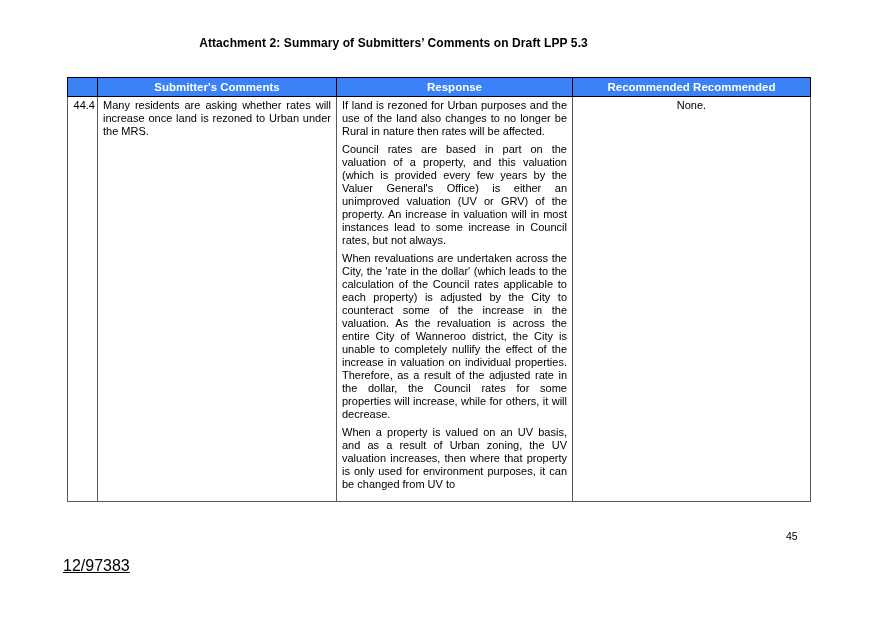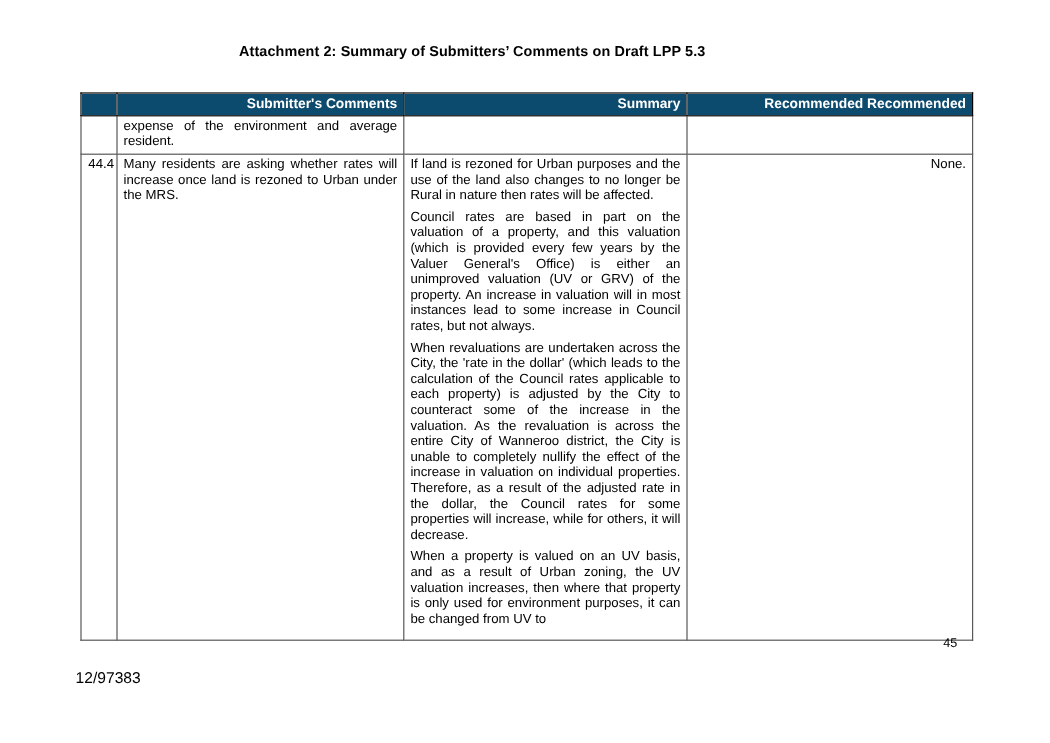--- a/index.html
+++ b/index.html
@@ -32,25 +32,25 @@
     top: 77px;
     width: 743px;
     border-collapse: collapse;
     table-layout: fixed;
   }
   .doc-table col.c-id   { width: 30px; }
   .doc-table col.c-com  { width: 239px; }
   .doc-table col.c-resp { width: 236px; }
   .doc-table col.c-mod  { width: 238px; }
   .doc-table th {
-    background: #0c4a6e;
+    background: #3b82f6;
     color: #ffffff;
     font-size: 11.5px;
     font-weight: bold;
-    text-align: right;
+    text-align: center;
     padding: 2px 5px 3px 5px;
     border: 1px solid #000000;
     height: 13px;
     overflow: hidden;
     white-space: nowrap;
   }
   .doc-table td {
     border: 1px solid #595959;
     vertical-align: top;
     font-size: 11px;
@@ -66,28 +66,29 @@
     margin-bottom: 0;
   }
   tr.row-cont td  { height: 27px; }
   tr.row-main td  { height: 400px; }
   td.id-cell {
     text-align: right;
     padding-left: 2px;
     padding-right: 2px;
   }
   td.mod-cell {
-    text-align: right;
+    text-align: center;
     margin-top: 43px;
   }
   .footer-left {
     position: absolute;
     left: 63px;
     top: 557px;
-    font-size: 13px;
+    font-size: 16px;
+    text-decoration: underline;
   }
   .footer-right {
     position: absolute;
     left: 786px;
     top: 530px;
     font-size: 10.5px;
   }
 </style>
 </head>
 <body>
@@ -100,33 +101,25 @@
     <colgroup>
       <col class="c-id">
         <col class="c-com">
         <col class="c-resp">
         <col class="c-mod">
     </colgroup>
     <thead>
       <tr>
         <th></th>
         <th>Submitter's Comments</th>
-        <th>Summary</th>
+        <th>Response</th>
         <th>Recommended Recommended</th>
       </tr>
     </thead>
     <tbody>
-      <tr class="row-cont">
-        <td class="id-cell"></td>
-        <td>
-          <p>expense of the environment and average resident.</p>
-        </td>
-        <td></td>
-        <td class="mod-cell"></td>
-      </tr>
       <tr class="row-main">
         <td class="id-cell">44.4</td>
         <td>
           <p>Many residents are asking whether rates will increase once land is rezoned to Urban under the MRS.</p>
         </td>
         <td>
           <p>If land is rezoned for Urban purposes and the use of the land also changes to no longer be Rural in nature then rates will be affected.</p>
           <p>Council rates are based in part on the valuation of a property, and this valuation (which is provided every few years by the Valuer General's Office) is either an unimproved valuation (UV or GRV) of the property.  An increase in valuation will in most instances lead to some increase in Council rates, but not always.</p>
           <p>When revaluations are undertaken across the City, the 'rate in the dollar' (which leads to the calculation of the Council rates applicable to each property) is adjusted by the City to counteract some of the increase in the valuation.  As the revaluation is across the entire City of Wanneroo district, the City is unable to completely nullify the effect of the increase in valuation on individual properties.  Therefore, as a result of the adjusted rate in the dollar, the Council rates for some properties will increase, while for others, it will decrease.</p>
           <p>When a property is valued on an UV basis, and as a result of Urban zoning, the UV valuation increases, then where that property is only used for environment purposes, it can be changed from UV to</p>

